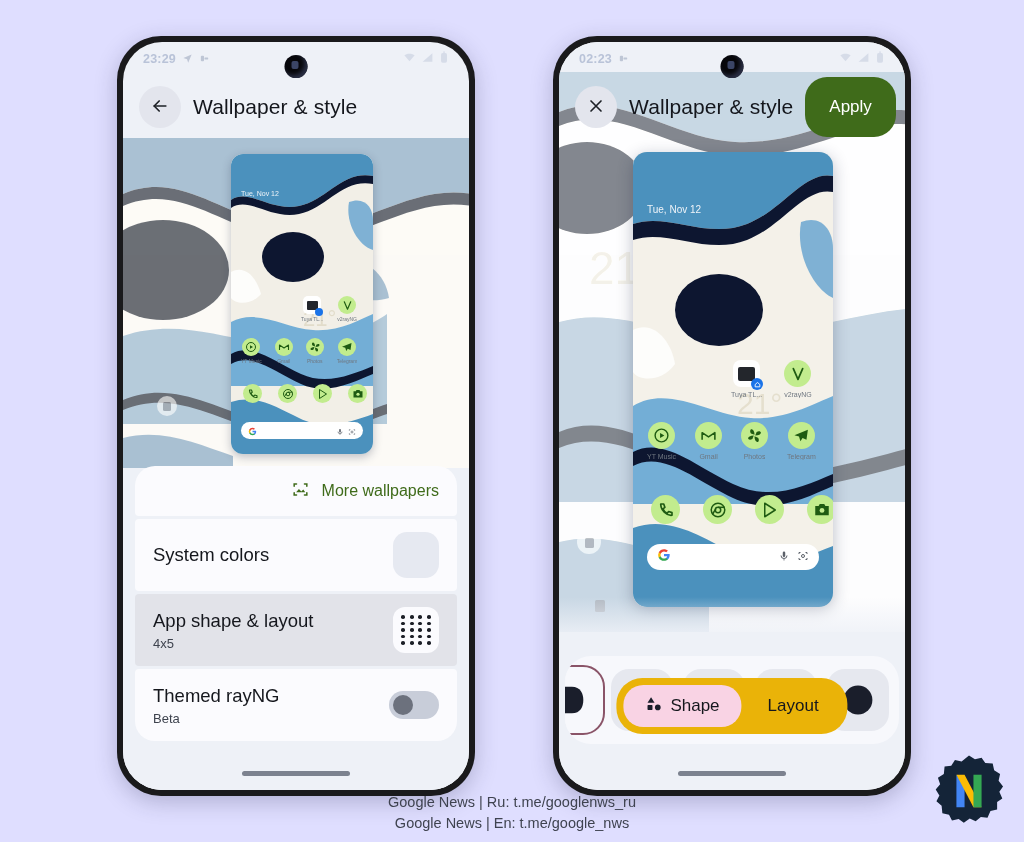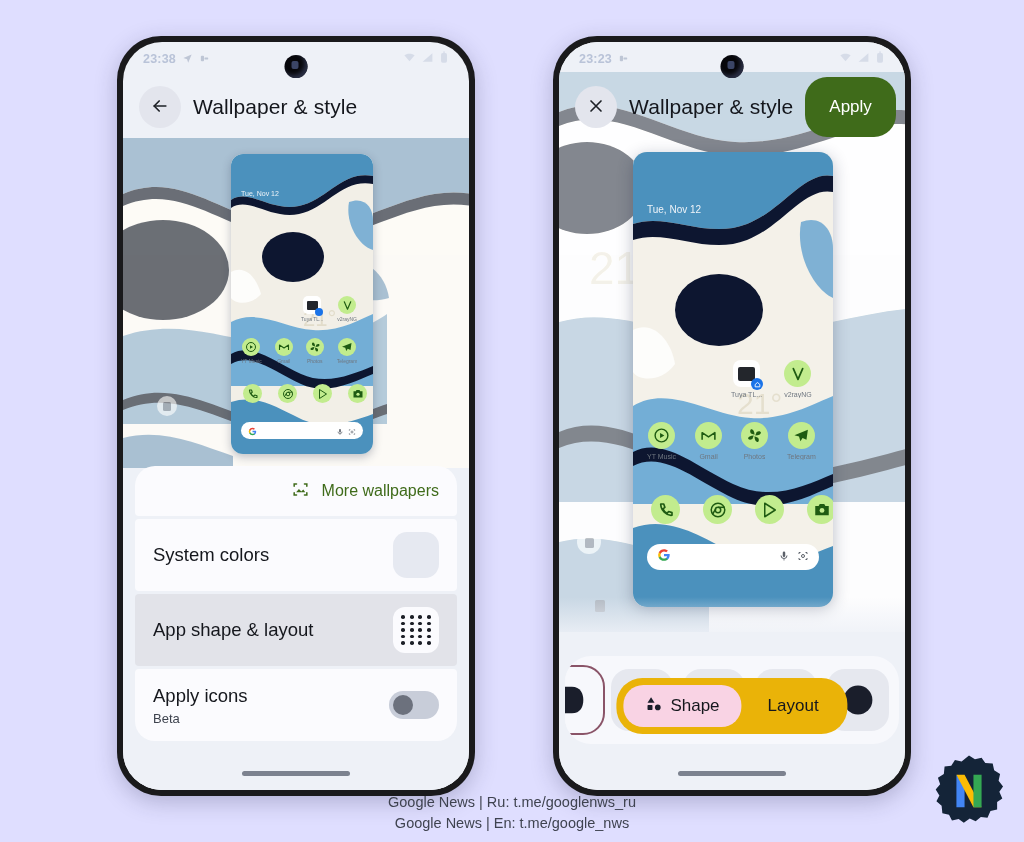--- a/index.html
+++ b/index.html
@@ -375,21 +375,21 @@
               </span>
             </div>
           </div>
         </div>
 
         <div class="fadeedge"></div>
       </div>
 
       <div class="statusbar">
         <div class="sb-left">
-          <span class="sb-time">23:38</span>
+          <span class="sb-time">23:29</span>
           <span class="sb-ico">
             <svg width="11" height="11" viewBox="0 0 24 24" fill="#98a3bb">
                 <path d="M21 3 L3 11 L11 13.5 L13.5 21 Z"></path>
               </svg>
           </span>
           <span class="sb-ico">
             <svg width="11" height="11" viewBox="0 0 24 24" fill="#98a3bb">
                 <rect x="4" y="6" width="7" height="12" rx="2"></rect>
                 <rect x="12" y="10" width="8" height="4" rx="1"></rect>
               </svg>
@@ -442,20 +442,21 @@
         <div class="sheet-row h80">
           <div class="row-txt">
             <div class="row-title">System colors</div>
           </div>
           <div class="swatch"></div>
         </div>
 
         <div class="sheet-row h80 selected">
           <div class="row-txt">
             <div class="row-title">App shape &amp; layout</div>
+            <div class="row-sub">4x5</div>
           </div>
           <div class="grid-tile">
             <i></i>
               <i></i>
               <i></i>
               <i></i>
             <i></i>
               <i></i>
               <i></i>
               <i></i>
@@ -469,21 +470,21 @@
               <i></i>
             <i></i>
               <i></i>
               <i></i>
               <i></i>
           </div>
         </div>
 
         <div class="sheet-row h80 last">
           <div class="row-txt">
-            <div class="row-title">Apply icons</div>
+            <div class="row-title">Themed rayNG</div>
             <div class="row-sub">Beta</div>
           </div>
           <div class="toggle"></div>
         </div>
       </div>
 
       <div class="navpill"></div>
     </div>
   </div>
 
@@ -655,21 +656,21 @@
               </span>
             </div>
           </div>
         </div>
 
         <div class="right-fade"></div>
       </div>
 
       <div class="statusbar">
         <div class="sb-left">
-          <span class="sb-time">23:23</span>
+          <span class="sb-time">02:23</span>
           <span class="sb-ico">
             <svg width="11" height="11" viewBox="0 0 24 24" fill="#98a3bb">
                 <rect x="4" y="6" width="7" height="12" rx="2"></rect>
                 <rect x="12" y="10" width="8" height="4" rx="1"></rect>
               </svg>
           </span>
         </div>
         <div class="sb-right">
           <span class="sb-ico">
             <svg width="13" height="13" viewBox="0 0 24 24" fill="#c3cbdd">

